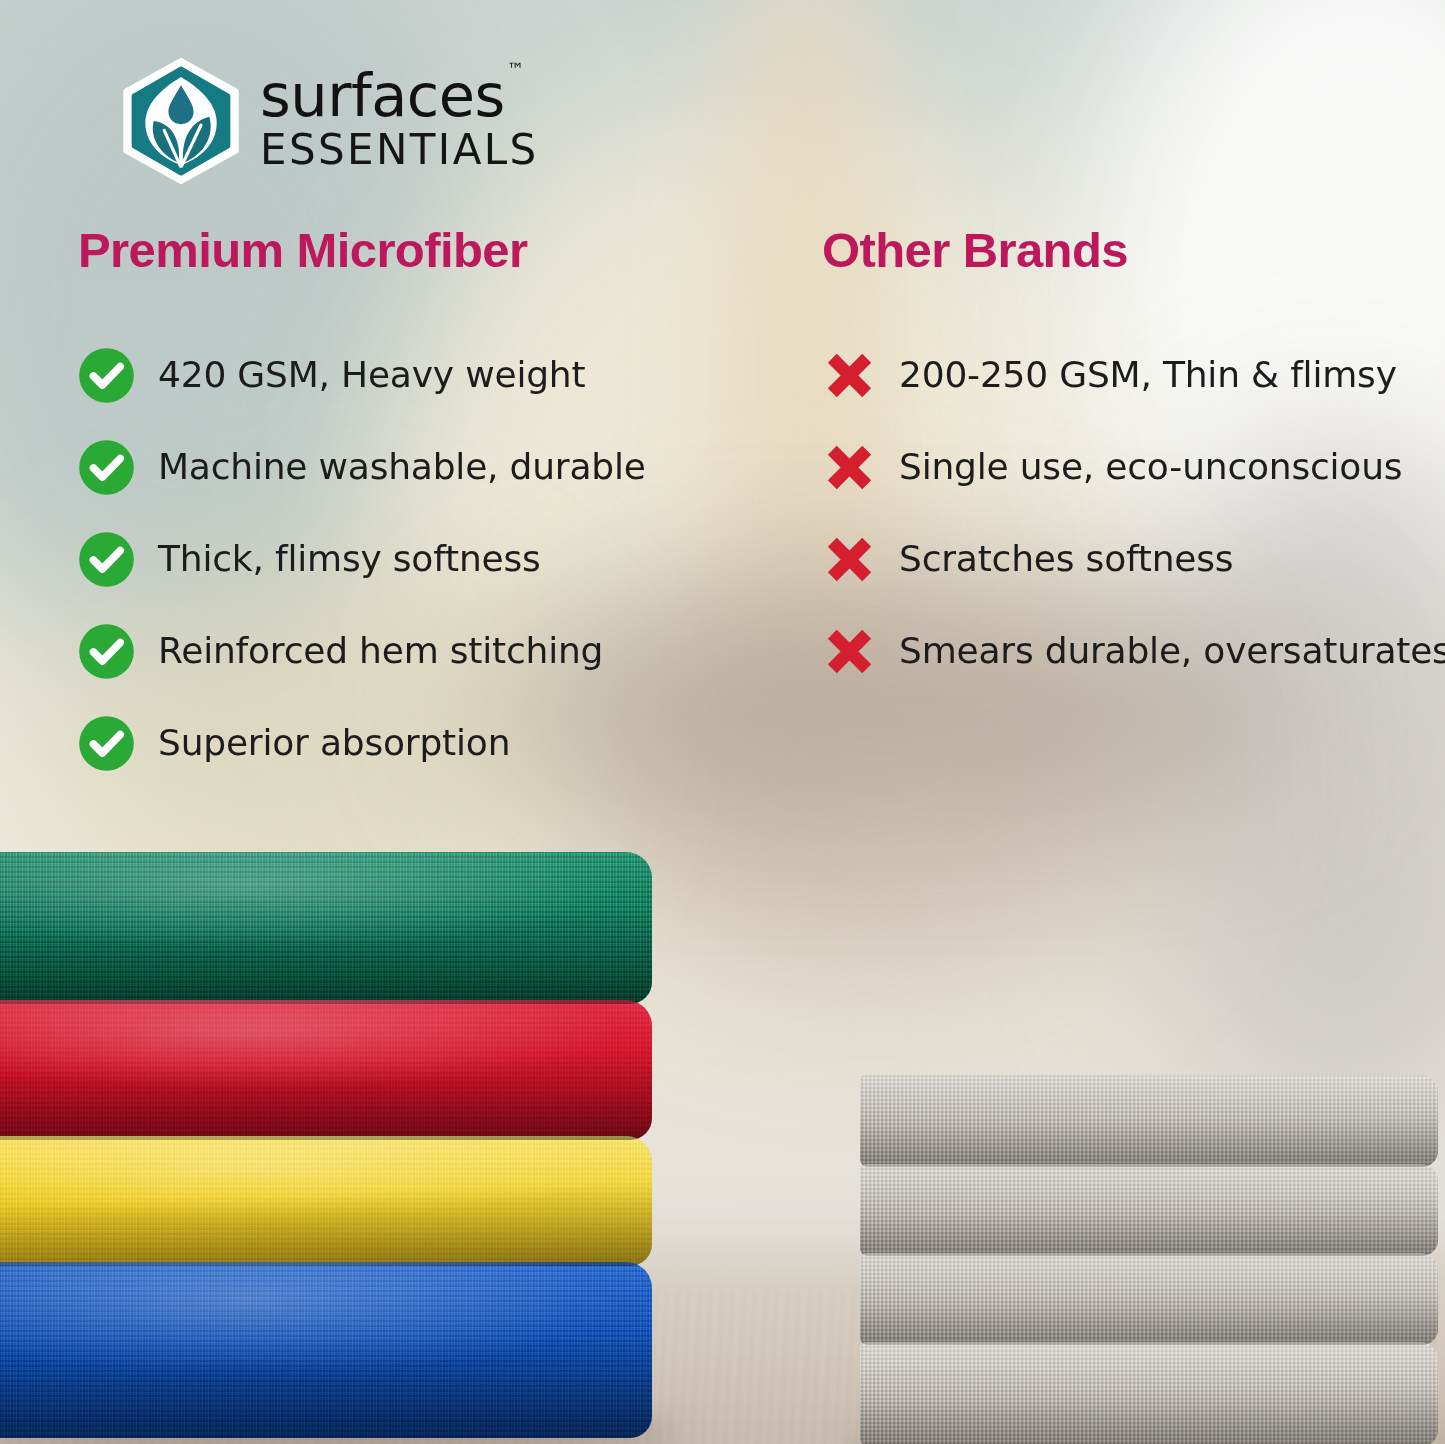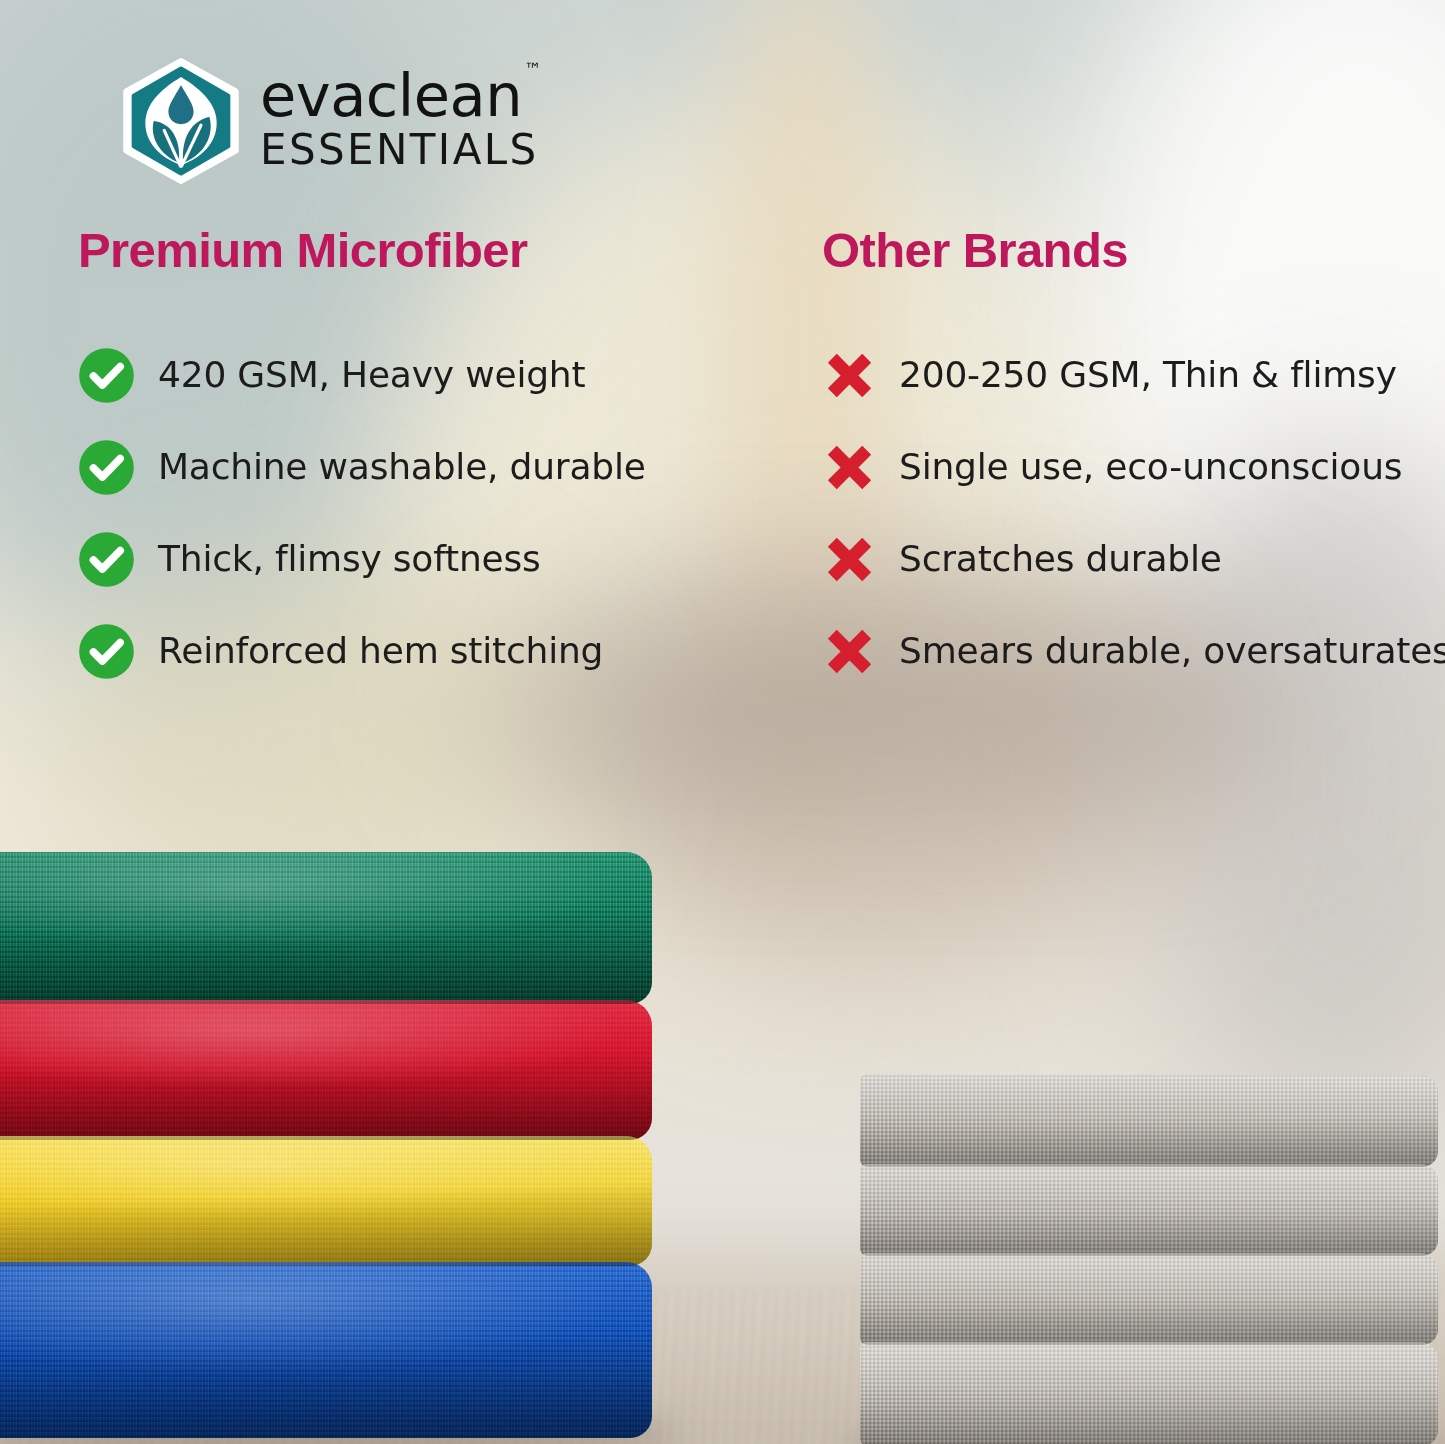--- a/index.html
+++ b/index.html
@@ -204,21 +204,21 @@
 
     <path d="M58 100 C 40 92, 30 76, 34 60 C 50 62, 60 76, 58 100 Z" fill="#17707c"></path>
 
     <path d="M62 100 C 82 92, 92 74, 87 56 C 70 60, 60 76, 62 100 Z" fill="#17707c"></path>
 
     <path d="M59.5 103 L 44 69" stroke="#ffffff" stroke-width="3" fill="none" stroke-linecap="round"></path>
     <path d="M60.5 103 L 79 64" stroke="#ffffff" stroke-width="3" fill="none" stroke-linecap="round"></path>
   </svg>
 
   <div id="logo-words">
-    <div id="brand-name"><span>evaclean</span><span id="brand-tm">™</span></div>
+    <div id="brand-name"><span>surfaces</span><span id="brand-tm">™</span></div>
     <div id="brand-sub">ESSENTIALS</div>
   </div>
 </div>
 
 <div id="compare">
 
   <div class="col col-pro">
     <div class="col-title">Premium Microfiber</div>
 
     <div class="feature-list">
@@ -248,20 +248,27 @@
       </div>
 
       <div class="feature-row">
         <svg class="mark mark-check" viewBox="0 0 48 48">
           <circle cx="24" cy="24" r="23" fill="#2aa936"></circle>
           <path d="M13 24.5 L20.5 32 L35.5 16.5" stroke="#ffffff" stroke-width="6.5" fill="none" stroke-linecap="round" stroke-linejoin="round"></path>
         </svg>
         <span class="feature-text">Reinforced hem stitching</span>
       </div>
 
+      <div class="feature-row">
+        <svg class="mark mark-check" viewBox="0 0 48 48">
+          <circle cx="24" cy="24" r="23" fill="#2aa936"></circle>
+          <path d="M13 24.5 L20.5 32 L35.5 16.5" stroke="#ffffff" stroke-width="6.5" fill="none" stroke-linecap="round" stroke-linejoin="round"></path>
+        </svg>
+        <span class="feature-text">Superior absorption</span>
+      </div>
 
     </div>
   </div>
 
   <div class="col col-con">
     <div class="col-title">Other Brands</div>
 
     <div class="feature-list">
 
       <div class="feature-row">
@@ -275,21 +282,21 @@
         <svg class="mark mark-x" viewBox="0 0 48 48">
           <path d="M9 9 L39 39 M39 9 L9 39" stroke="#d51f2e" stroke-width="11" fill="none" stroke-linecap="butt"></path>
         </svg>
         <span class="feature-text">Single use, eco-unconscious</span>
       </div>
 
       <div class="feature-row">
         <svg class="mark mark-x" viewBox="0 0 48 48">
           <path d="M9 9 L39 39 M39 9 L9 39" stroke="#d51f2e" stroke-width="11" fill="none" stroke-linecap="butt"></path>
         </svg>
-        <span class="feature-text">Scratches durable</span>
+        <span class="feature-text">Scratches softness</span>
       </div>
 
 
       <div class="feature-row">
         <svg class="mark mark-x" viewBox="0 0 48 48">
           <path d="M9 9 L39 39 M39 9 L9 39" stroke="#d51f2e" stroke-width="11" fill="none" stroke-linecap="butt"></path>
         </svg>
         <span class="feature-text">Smears durable, oversaturates</span>
       </div>
 

